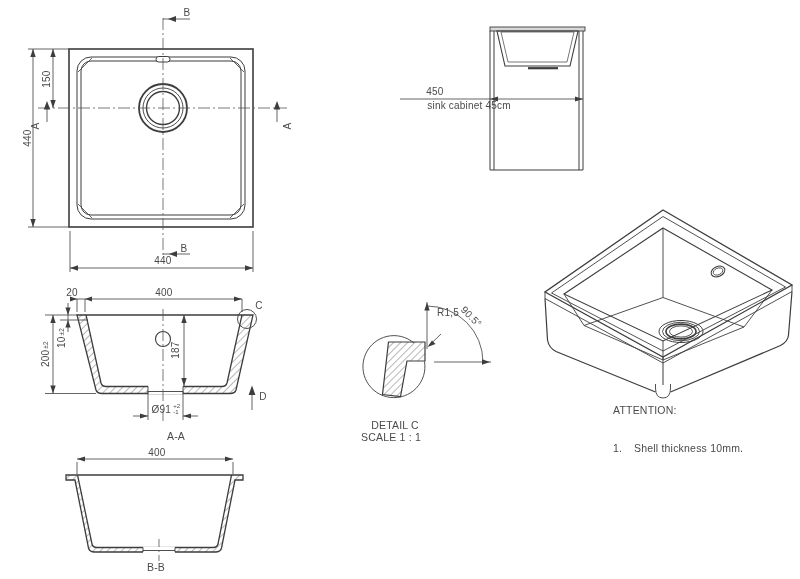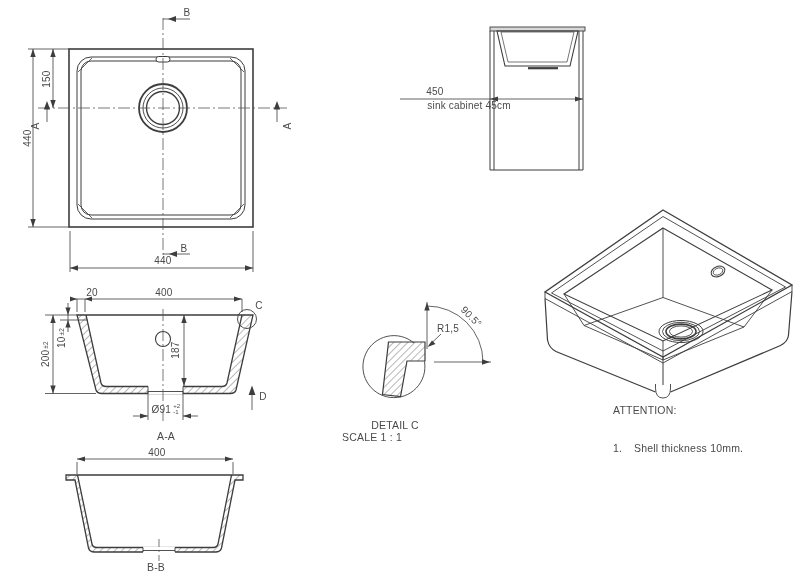--- a/index.html
+++ b/index.html
@@ -174,21 +174,21 @@
 <div class="lbl" style="left:184px;top:249px">B</div>
 <div class="lbl r90" style="left:36px;top:126px">A</div>
 <div class="lbl r90" style="left:288px;top:126px">A</div>
 <div class="lbl r90" style="left:47px;top:79px">150</div>
 <div class="lbl r90" style="left:28px;top:138px">440</div>
 <div class="lbl" style="left:163px;top:261px">440</div>
 
 <div class="lbl" style="left:435px;top:92px">450</div>
 <div class="lbl" style="left:469px;top:106px">sink cabinet 45cm</div>
 
-<div class="lbl" style="left:92px;top:293px">20</div>
+<div class="lbl" style="left:72px;top:293px">20</div>
 <div class="lbl" style="left:164px;top:293px">400</div>
 <div class="lbl r90" style="left:62px;top:338px">
   <span class="dimgrp">
         <span>10</span>
         <span class="tol">±2</span>
       </span>
 </div>
 <div class="lbl r90" style="left:46px;top:354px">
   <span class="dimgrp">
         <span>200</span>
@@ -200,26 +200,26 @@
   <span class="dimgrp">
     <span>Ø91</span>
     <span class="tolstack">
       <span>+2</span>
       <span>-1</span>
     </span>
   </span>
 </div>
 <div class="lbl" style="left:259px;top:306px">C</div>
 <div class="lbl" style="left:263px;top:397px">D</div>
-<div class="lbl title" style="left:166px;top:436px">A-A</div>
-
-<div class="lbl" style="left:448px;top:329px">R1,5</div>
+<div class="lbl title" style="left:176px;top:436px">A-A</div>
+
+<div class="lbl" style="left:448px;top:313px">R1,5</div>
 <div class="lbl r46" style="left:471px;top:317px">90.5°</div>
 <div class="lbl title" style="left:395px;top:425px">DETAIL C</div>
-<div class="lbl title" style="left:372px;top:437px">SCALE 1 : 1</div>
+<div class="lbl title" style="left:391px;top:437px">SCALE 1 : 1</div>
 
 <div class="lbl" style="left:157px;top:453px">400</div>
 <div class="lbl title" style="left:156px;top:567px">B-B</div>
 
 <div class="lbl title left" style="left:613px;top:410px">ATTENTION:</div>
 <div class="lbl title left" style="left:613px;top:448px">
   <span class="noteline">
     <span class="num">1.</span>
     <span>Shell thickness 10mm.</span>
   </span>

